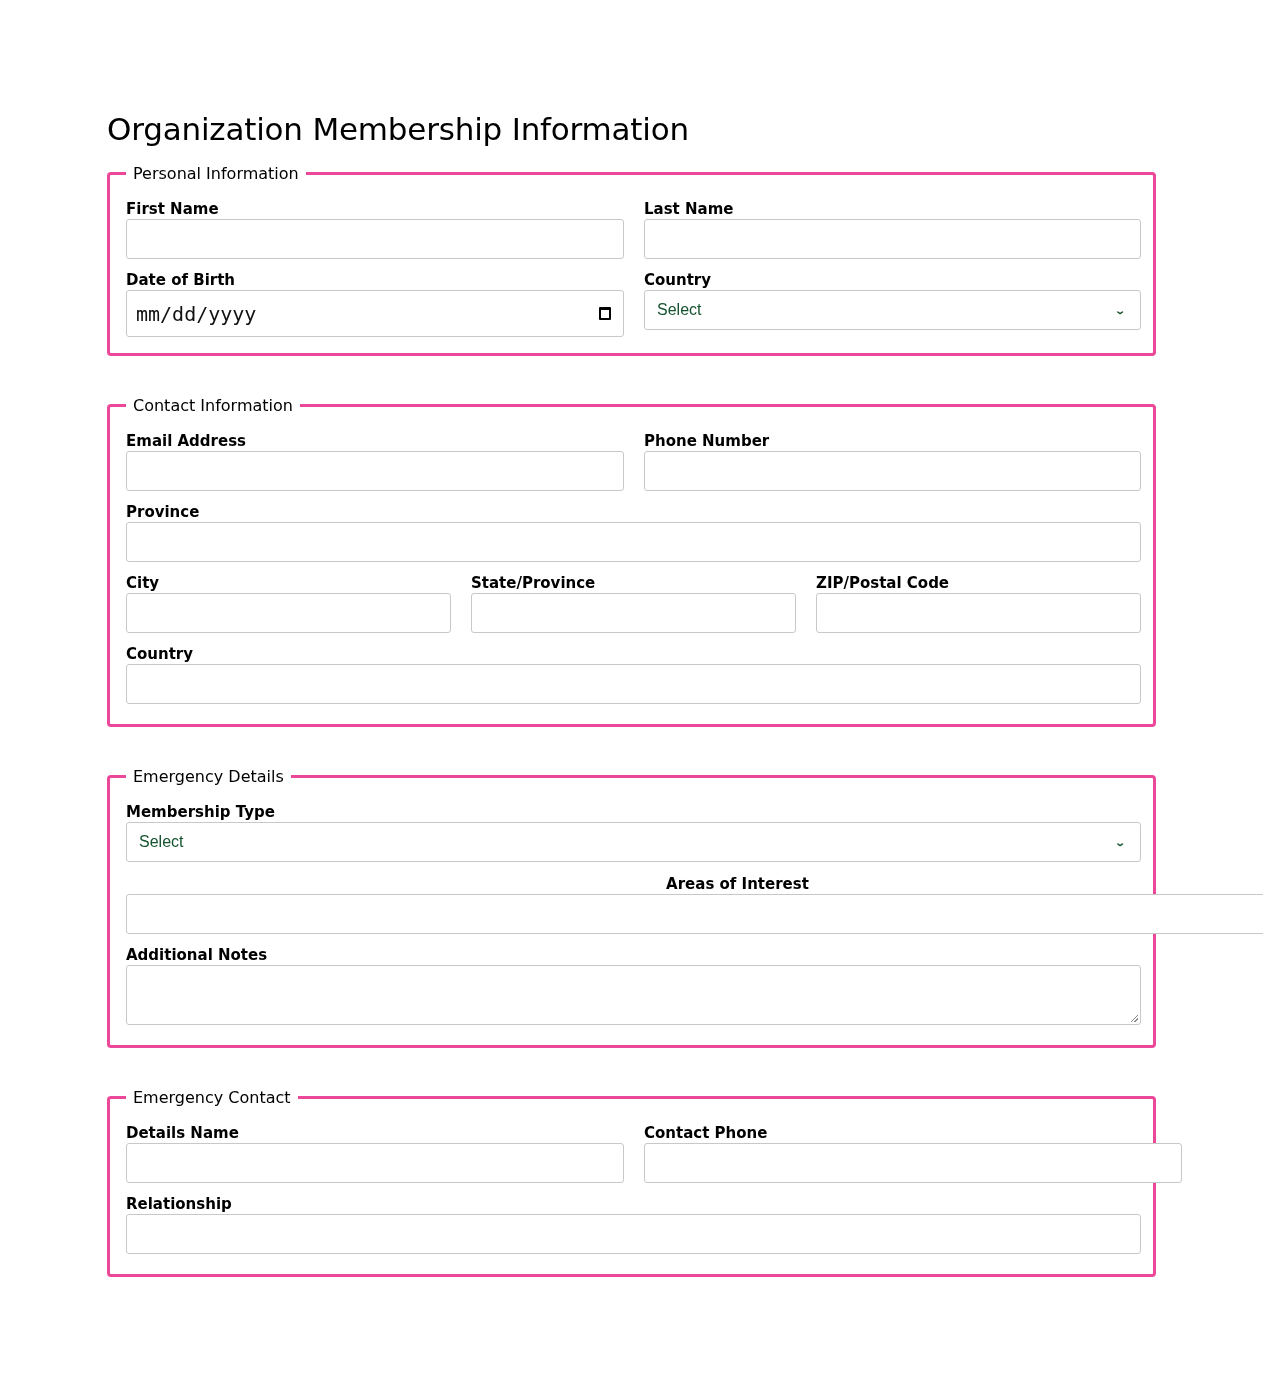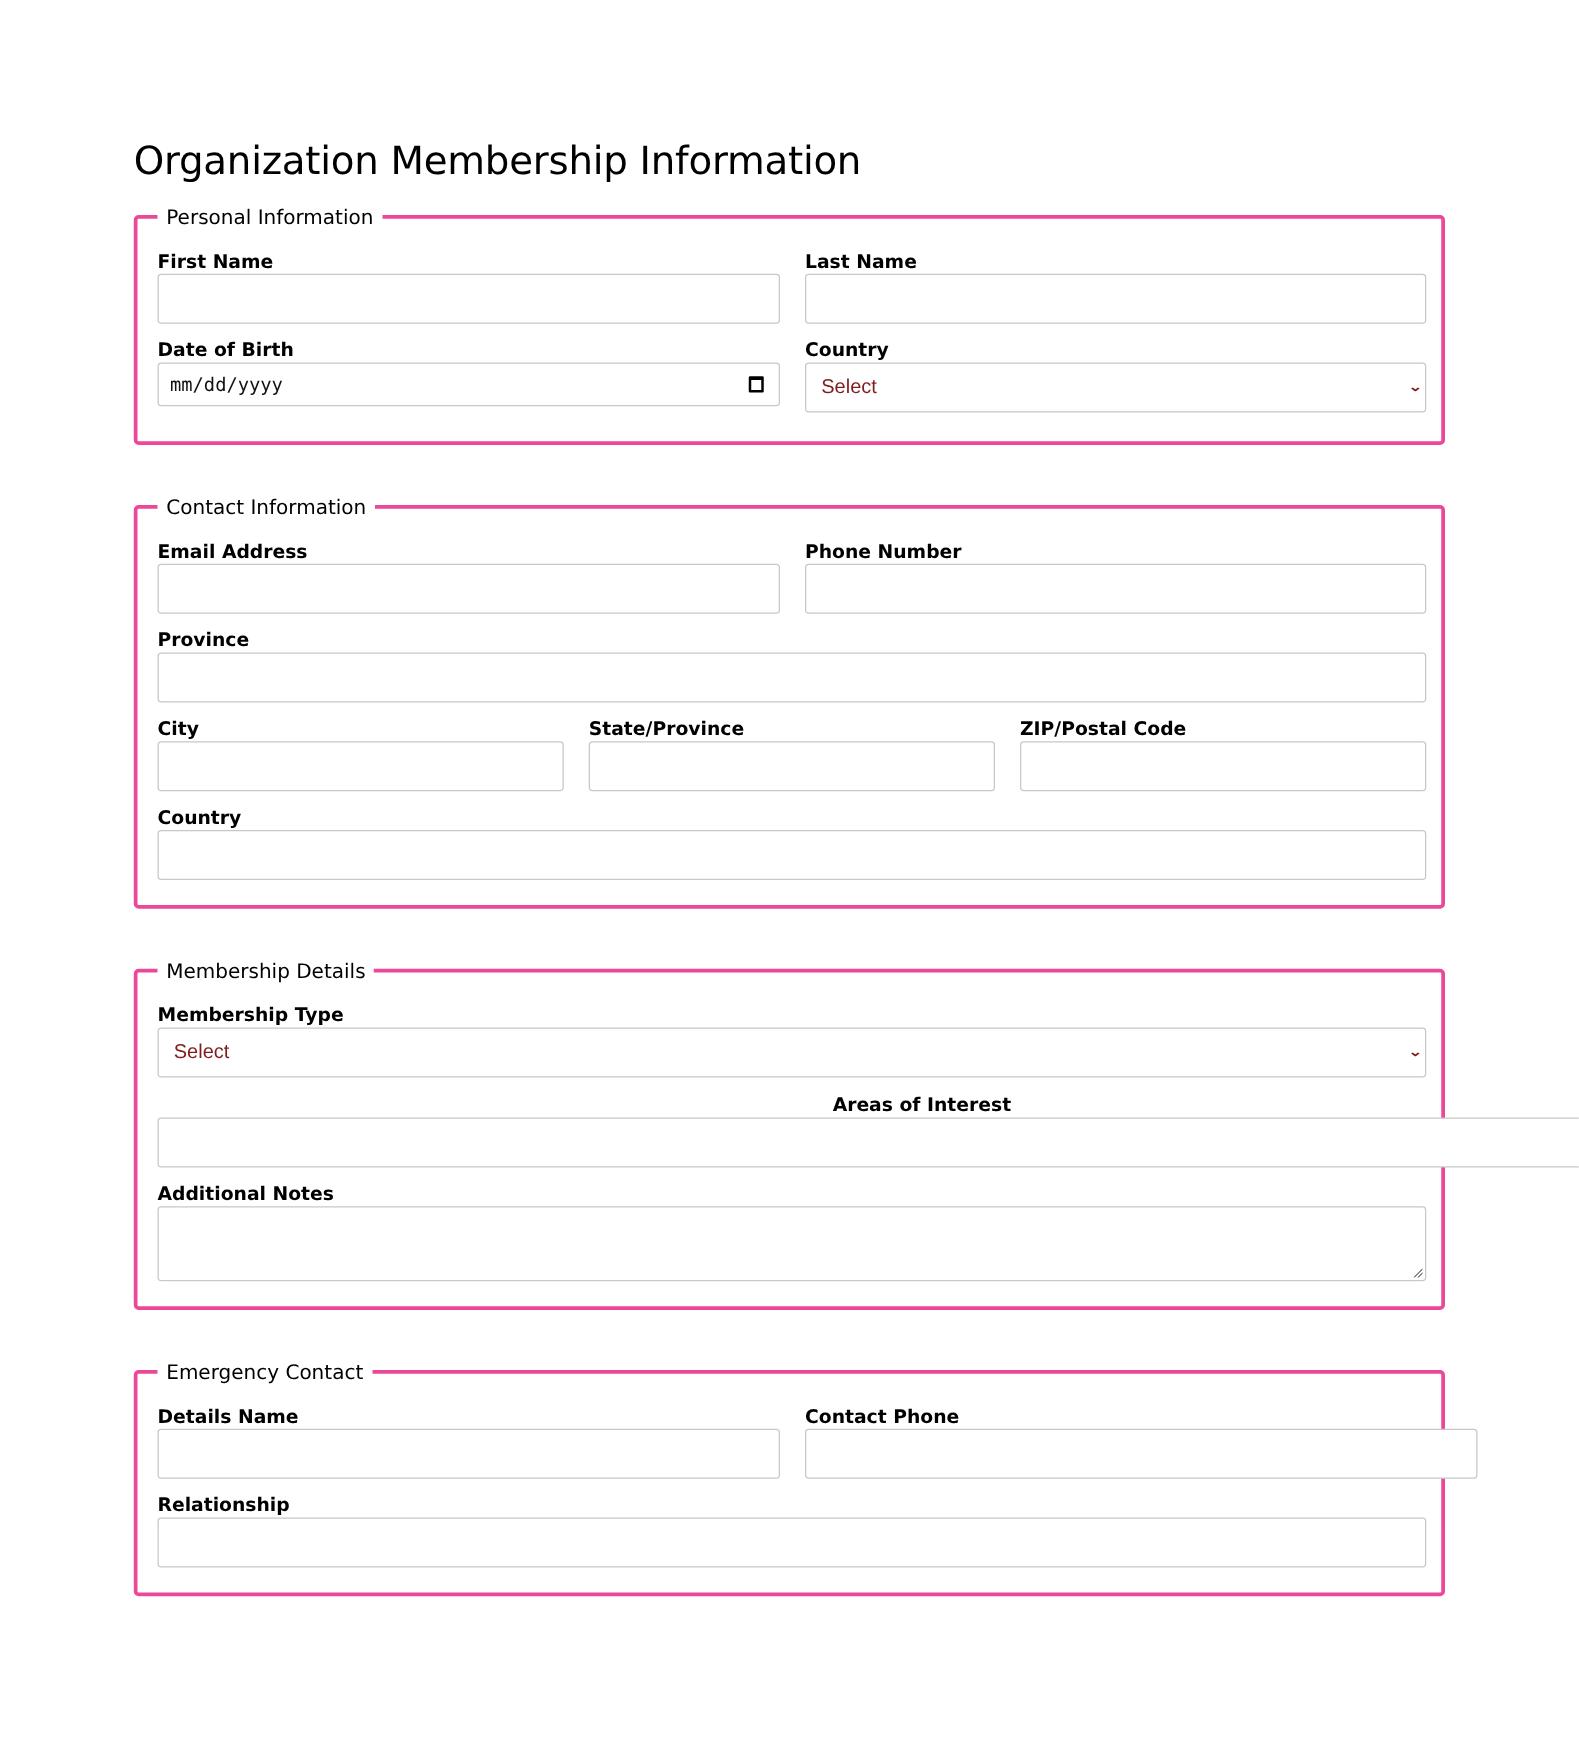--- a/index.html
+++ b/index.html
@@ -28,27 +28,27 @@
   .field label {
     display: block; font-size: 15px; font-weight: 600; line-height: 20px;
     height: 20px; margin-bottom: 0;
   }
   .box {
     border: 1px solid #c8c8c8; border-radius: 3px; background: #fff;
     height: 40px; width: 100%;
   }
   .date {
     display: flex; align-items: center; justify-content: space-between;
-    padding: 0 12px 0 9px; height: 35px; font-family: "DejaVu Sans Mono", monospace;
-    font-size: 15px; color: #111;
+    padding: 0 12px 0 9px; height: 47px; font-family: "DejaVu Sans Mono", monospace;
+    font-size: 20px; color: #111;
   }
   .cal { width: 12px; height: 13px; border: 2px solid #000; border-top-width: 3px; border-radius: 1px; }
   .select {
     display: flex; align-items: center; justify-content: space-between;
-    padding: 0 4px 0 12px; font-family: "Liberation Sans", sans-serif; font-size: 16px; color: #7f1d1d;
+    padding: 0 16px 0 12px; font-family: "Liberation Sans", sans-serif; font-size: 16px; color: #14532d;
   }
   .chev { font-size: 10px; transform: scaleX(1.4); font-weight: bold; }
   .textarea { height: 60px; position: relative; }
   .grip { position: absolute; right: 2px; bottom: 2px; width: 7px; height: 7px;
     background: linear-gradient(135deg, transparent 45%, #888 45%, #888 55%, transparent 55%, transparent 70%, #888 70%, #888 80%, transparent 80%); }
 </style>
 </head>
 <body>
 
 <div class="page">
@@ -106,21 +106,21 @@
       <label>ZIP/Postal Code</label>
       <div class="box"></div>
     </div>
     <div class="field" style="left:16px; top:237px; width:1015px;">
       <label>Country</label>
       <div class="box"></div>
     </div>
   </fieldset>
 
   <fieldset style="top:668px; height:273px;">
-    <legend>Membership Details</legend>
+    <legend>Emergency Details</legend>
     <div class="field" style="left:16px; top:24px; width:1015px;">
       <label>Membership Type</label>
       <div class="box select">
         <span>Select</span>
         <span class="chev">⌄</span>
       </div>
     </div>
     <div class="field" style="left:16px; top:96px; width:1223px;text-align:center;">
       <label>Areas of Interest</label>
       <div class="box"></div>

